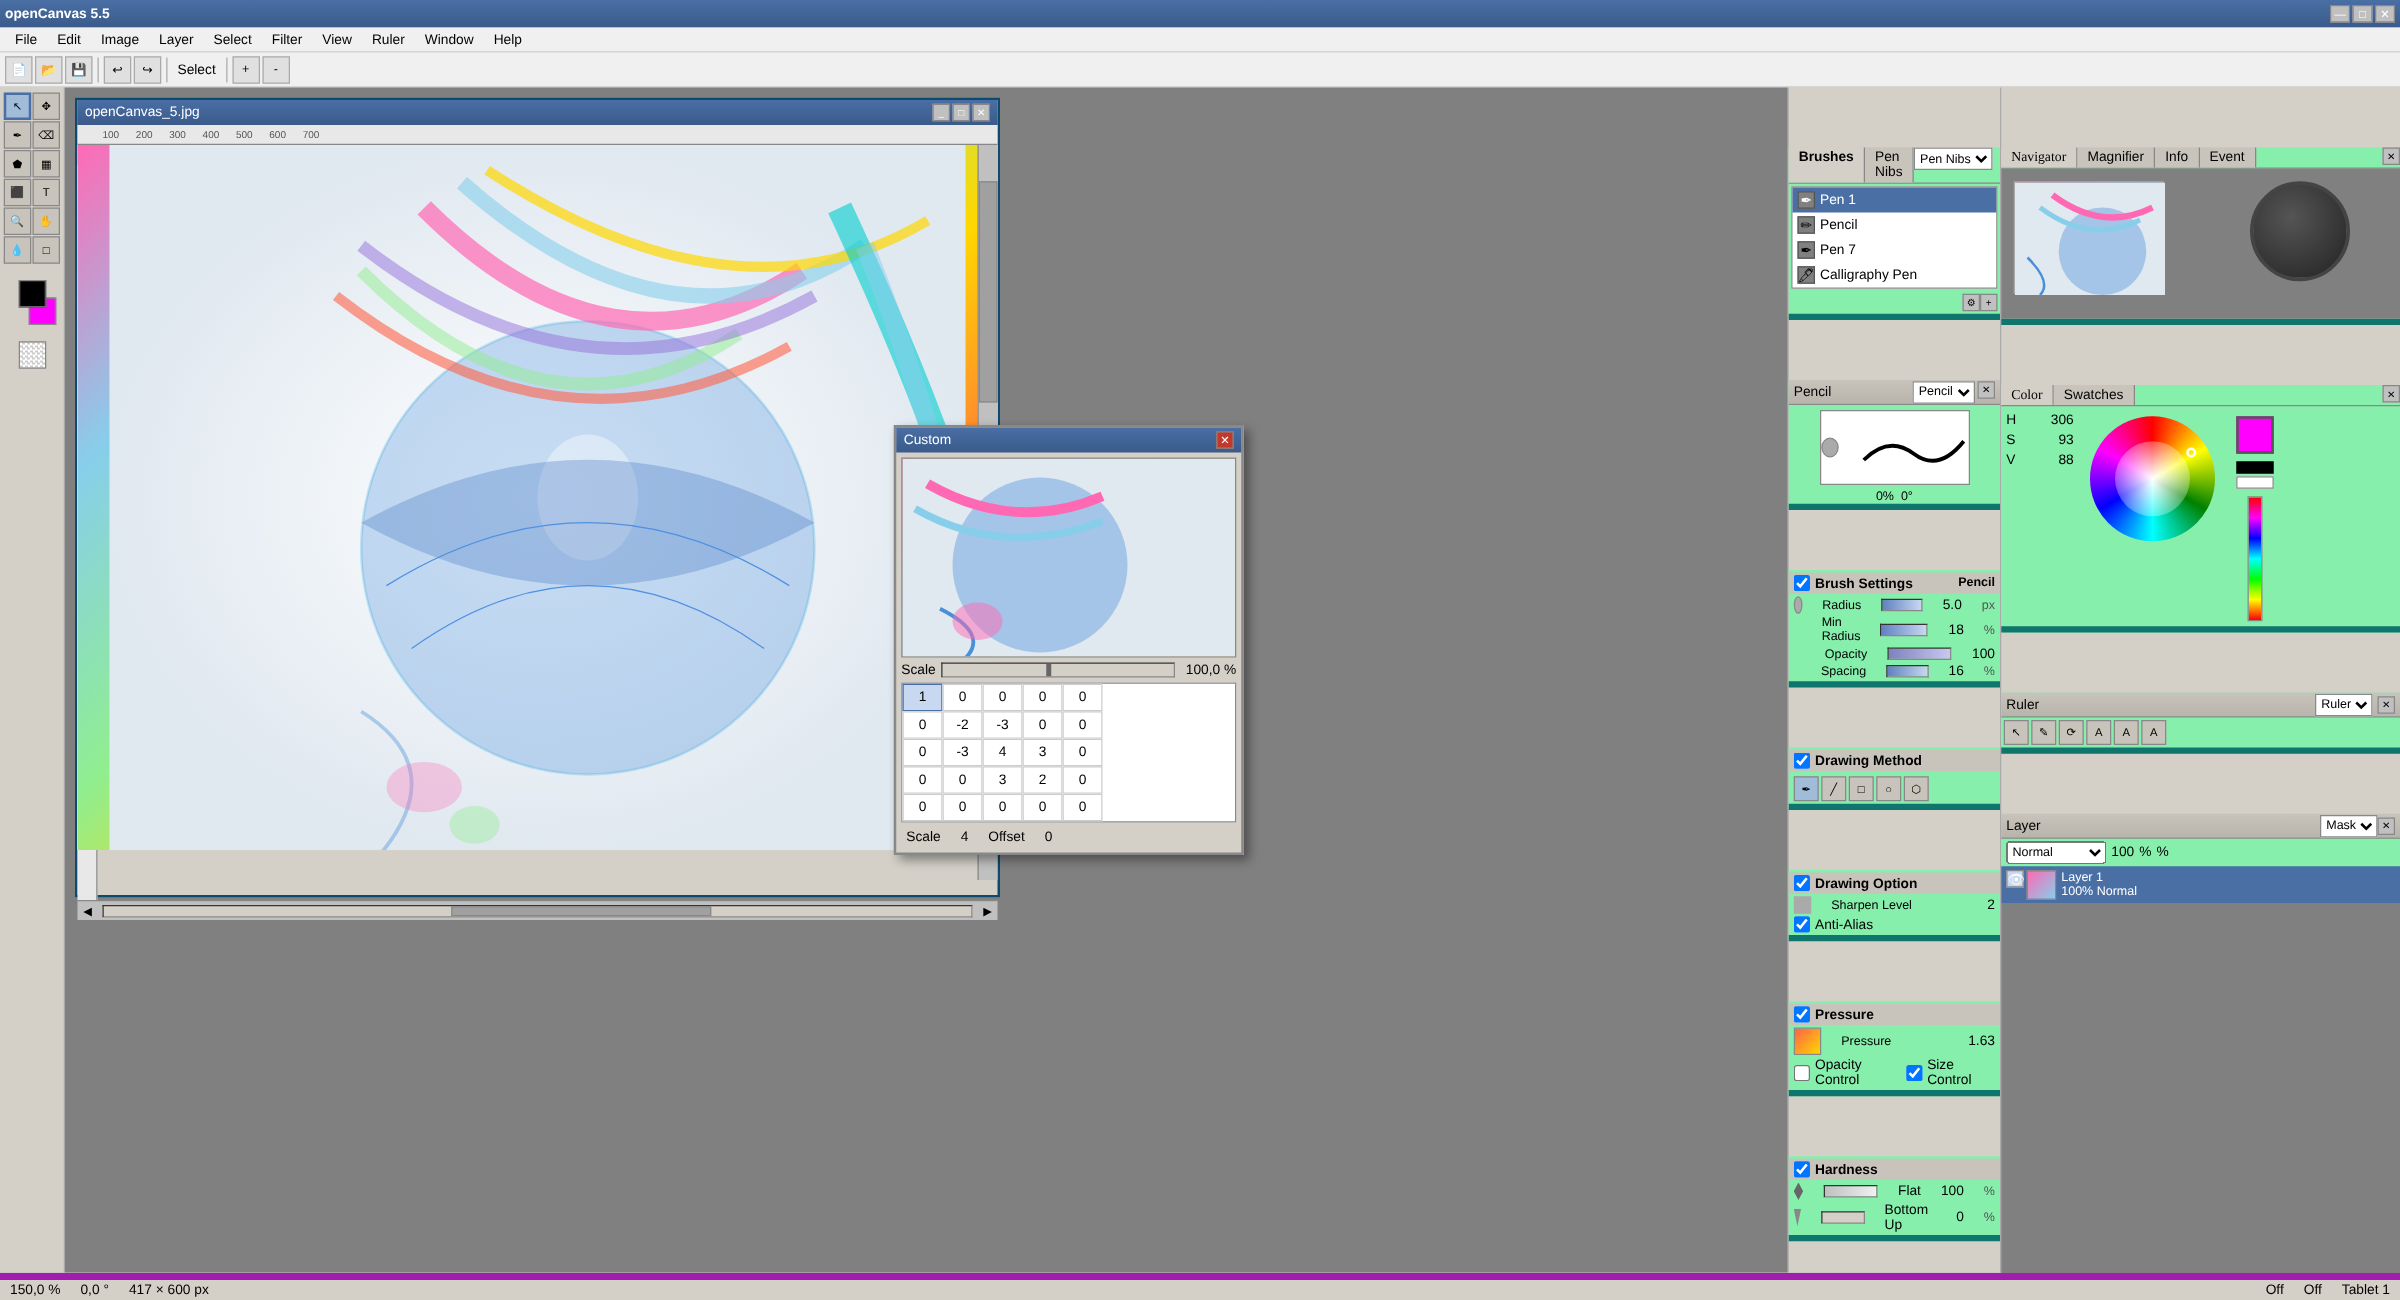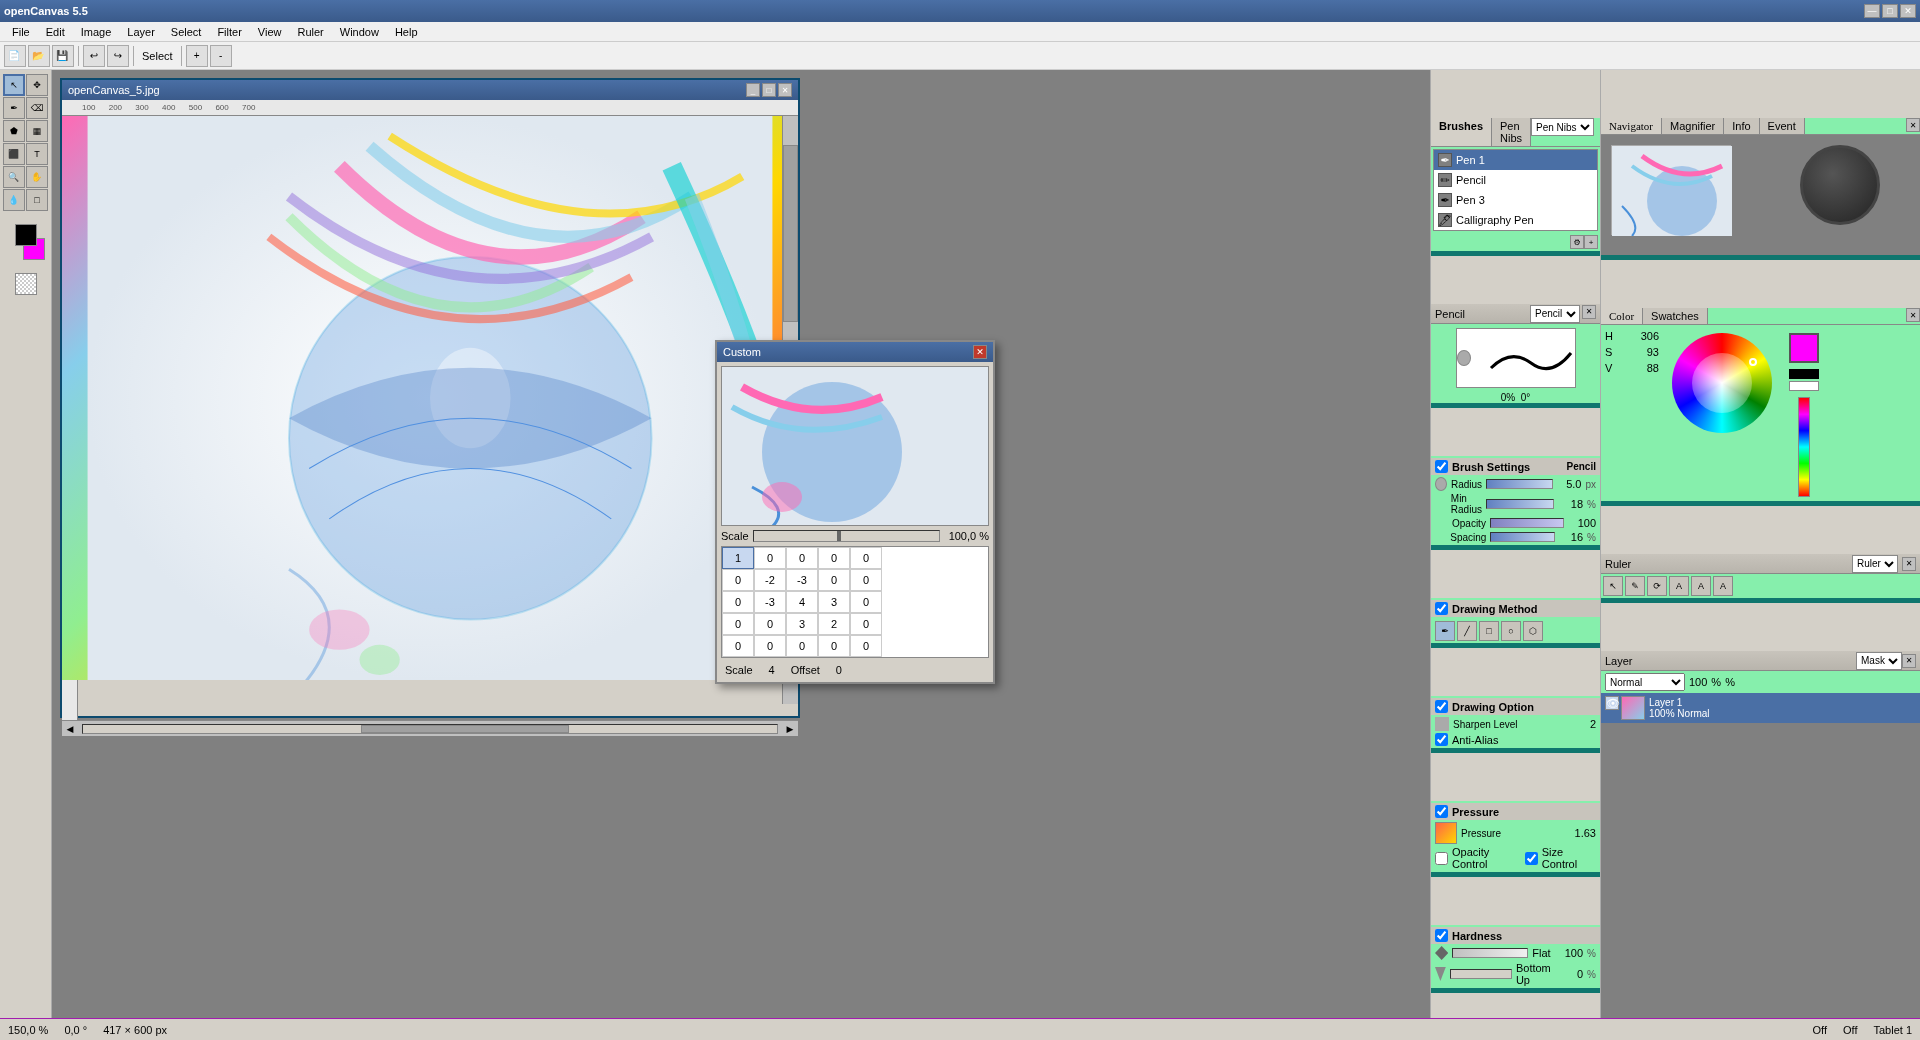--- a/index.html
+++ b/index.html
@@ -250,21 +250,21 @@
       border: 1px solid #555;
       display: flex; align-items: center; justify-content: center;
     }
 
     
     .status-bar {
       background: #d4d0c8;
       height: 22px;
       display: flex;
       align-items: center;
-      border-top: 1px solid #a21caf;
+      border-top: 6px solid #a21caf;
       padding: 0 8px;
       gap: 16px;
       font-size: 11px;
       position: fixed;
       bottom: 0;
       left: 0;
       right: 0;
     }
 
     
@@ -374,21 +374,21 @@
       display: flex; align-items: center; justify-content: center;
       margin: 4px auto;
     }
 
     
     .setting-row {
       display: flex;
       align-items: center;
       margin: 2px 0;
       font-size: 11px;
-      gap: 4px;
+      gap: 16px;
     }
     .setting-label { flex: 1; font-size: 10px; }
     .setting-slider {
       width: 80px; height: 10px;
       background: linear-gradient(to right, #6080c0, #c8d8f0);
       border: 1px inset #888;
     }
     .setting-value {
       width: 30px;
       text-align: right;
@@ -734,21 +734,21 @@
         <div class="brush-item selected">
           <div class="brush-icon">✒</div>
           <span>Pen 1</span>
         </div>
         <div class="brush-item">
           <div class="brush-icon">✏</div>
           <span>Pencil</span>
         </div>
         <div class="brush-item">
           <div class="brush-icon">✒</div>
-          <span>Pen 3</span>
+          <span>Pen 7</span>
         </div>
         <div class="brush-item">
           <div class="brush-icon">🖊</div>
           <span>Calligraphy Pen</span>
         </div>
       </div>
       <div style="display:flex;justify-content:flex-end;padding:2px;">
         <div class="win-btn">⚙</div>
         <div class="win-btn">+</div>
       </div>

